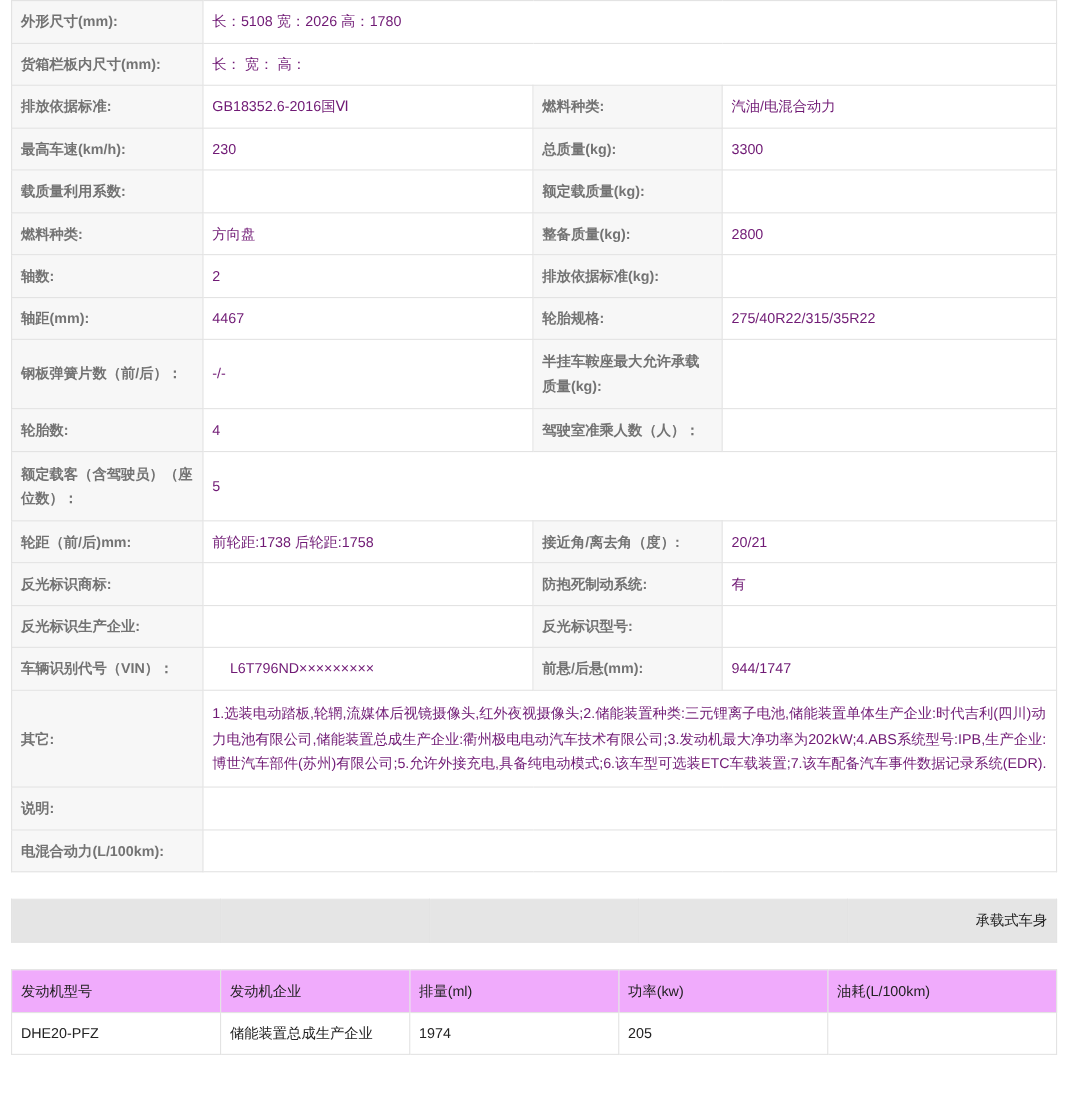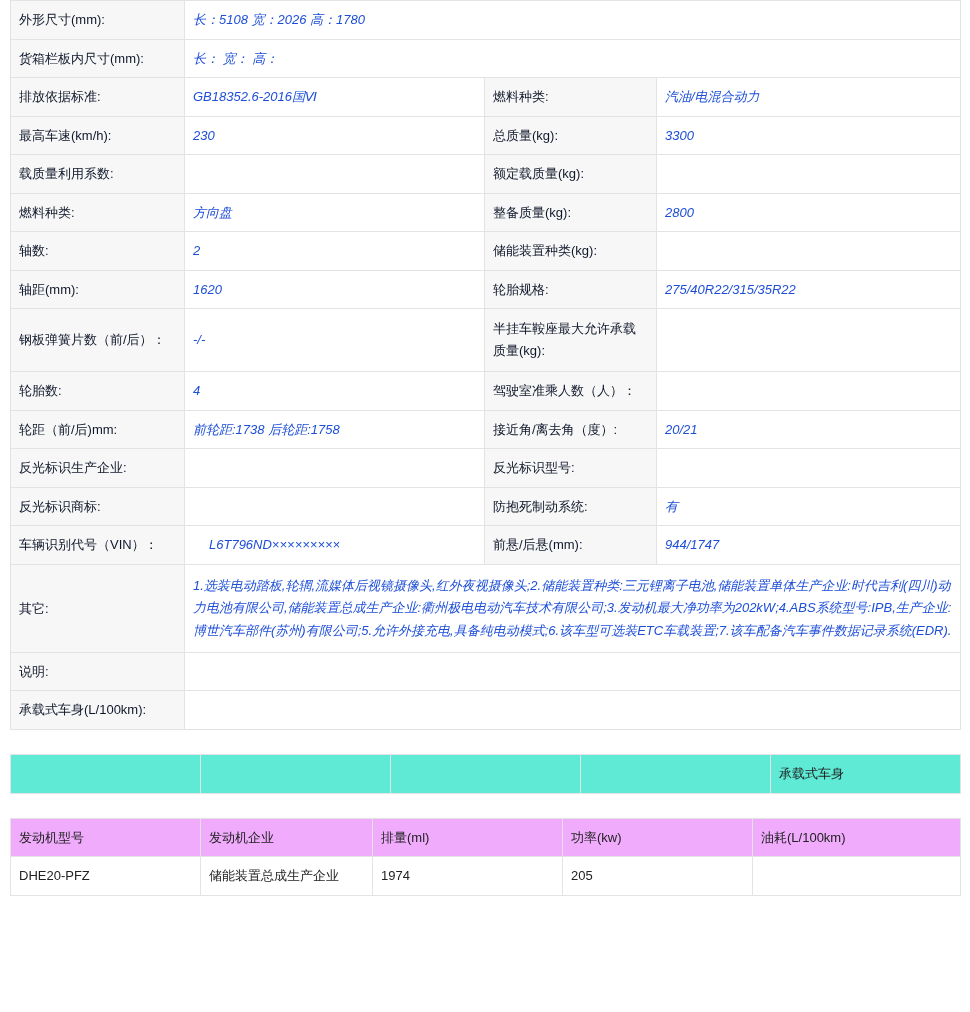--- a/index.html
+++ b/index.html
@@ -31,48 +31,49 @@
     border: 1px solid #e3e3e3;
     padding: 9px 8px;
     vertical-align: middle;
     font-weight: normal;
     text-align: left;
     line-height: 1.5;
     word-wrap: break-word;
   }
   td.label, th.label {
     background: #f7f7f7;
-    color: #0f172a;
+    color: #737373;
+    font-weight: bold;
   }
   td.value {
     background: #ffffff;
-    color: #1d4ed8;
-    font-style: italic;
+    color: #701a75;
   }
   
   .spec-table col.c1 { width: 174px; }
   .spec-table col.c2 { width: 300px; }
   .spec-table col.c3 { width: 172px; }
   .spec-table col.c4 { width: 304px; }
 
   .spacer {
     height: 24px;
   }
   
   .chassis-table col.ch1 { width: 190px; }
   .chassis-table col.ch2 { width: 190px; }
   .chassis-table col.ch3 { width: 190px; }
   .chassis-table col.ch4 { width: 190px; }
   .chassis-table col.ch5 { width: 190px; }
   .chassis-table td.header {
     background: #f7f7f7;
   }
   .chassis-table td.row-cell {
-    background: #5eead4;
+    background: #e5e5e5;
     height: 20px;
+    text-align: right;
   }
   
   .engine-table col.e1 { width: 190px; }
   .engine-table col.e2 { width: 172px; }
   .engine-table col.e3 { width: 190px; }
   .engine-table col.e4 { width: 190px; }
   .engine-table col.e5 { width: 208px; }
   .engine-table td.header {
     background: #f0abfc;
   }
@@ -136,75 +137,79 @@
       </tr>
       <tr>
         <td class="label">燃料种类:</td>
         <td class="value">方向盘</td>
         <td class="label">整备质量(kg):</td>
         <td class="value">2800</td>
       </tr>
       <tr>
         <td class="label">轴数:</td>
         <td class="value">2</td>
-        <td class="label">储能装置种类(kg):</td>
+        <td class="label">排放依据标准(kg):</td>
         <td class="value"></td>
       </tr>
       <tr>
         <td class="label">轴距(mm):</td>
-        <td class="value">1620</td>
+        <td class="value">4467</td>
         <td class="label">轮胎规格:</td>
         <td class="value">275/40R22/315/35R22</td>
       </tr>
       <tr class="tall">
         <td class="label multiline">钢板弹簧片数（前/后）：</td>
         <td class="value">-/-</td>
         <td class="label multiline">半挂车鞍座最大允许承载质量(kg):</td>
         <td class="value"></td>
       </tr>
       <tr>
         <td class="label">轮胎数:</td>
         <td class="value">4</td>
         <td class="label">驾驶室准乘人数（人）：</td>
         <td class="value"></td>
       </tr>
+      <tr class="tall">
+        <td class="label multiline">额定载客（含驾驶员）（座位数）：</td>
+        <td class="value" colspan="3">5</td>
+      </tr>
       <tr>
         <td class="label">轮距（前/后)mm:</td>
         <td class="value">前轮距:1738 后轮距:1758</td>
         <td class="label">接近角/离去角（度）:</td>
         <td class="value">20/21</td>
       </tr>
       <tr>
-        <td class="label">反光标识生产企业:</td>
-        <td class="value"></td>
-        <td class="label">反光标识型号:</td>
-        <td class="value"></td>
-      </tr>
-      <tr>
         <td class="label">反光标识商标:</td>
         <td class="value"></td>
         <td class="label">防抱死制动系统:</td>
         <td class="value">有</td>
+      </tr>
+      <tr>
+        <td class="label">反光标识生产企业:</td>
+        <td class="value"></td>
+        <td class="label">反光标识型号:</td>
+        <td class="value"></td>
       </tr>
       <tr>
         <td class="label">车辆识别代号（VIN）：</td>
         <td class="value vin-mask">L6T796ND×××××××××</td>
         <td class="label">前悬/后悬(mm):</td>
         <td class="value">944/1747</td>
       </tr>
       <tr>
         <td class="label">其它:</td>
         <td class="value notes" colspan="3">1.选装电动踏板,轮辋,流媒体后视镜摄像头,红外夜视摄像头;2.储能装置种类:三元锂离子电池,储能装置单体生产企业:时代吉利(四川)动力电池有限公司,储能装置总成生产企业:衢州极电电动汽车技术有限公司;3.发动机最大净功率为202kW;4.ABS系统型号:IPB,生产企业:博世汽车部件(苏州)有限公司;5.允许外接充电,具备纯电动模式;6.该车型可选装ETC车载装置;7.该车配备汽车事件数据记录系统(EDR).</td>
       </tr>
       <tr>
         <td class="label">说明:</td>
         <td class="value" colspan="3"></td>
       </tr>
       <tr>
-        <td class="label">承载式车身(L/100km):</td>
+        <td class="label">电混合动力(L/100km):</td>
         <td class="value" colspan="3"></td>
       </tr>
     </tbody>
   </table>
 
   <div class="spacer"></div>
 
   <table class="chassis-table">
     <colgroup>
       <col class="ch1">

